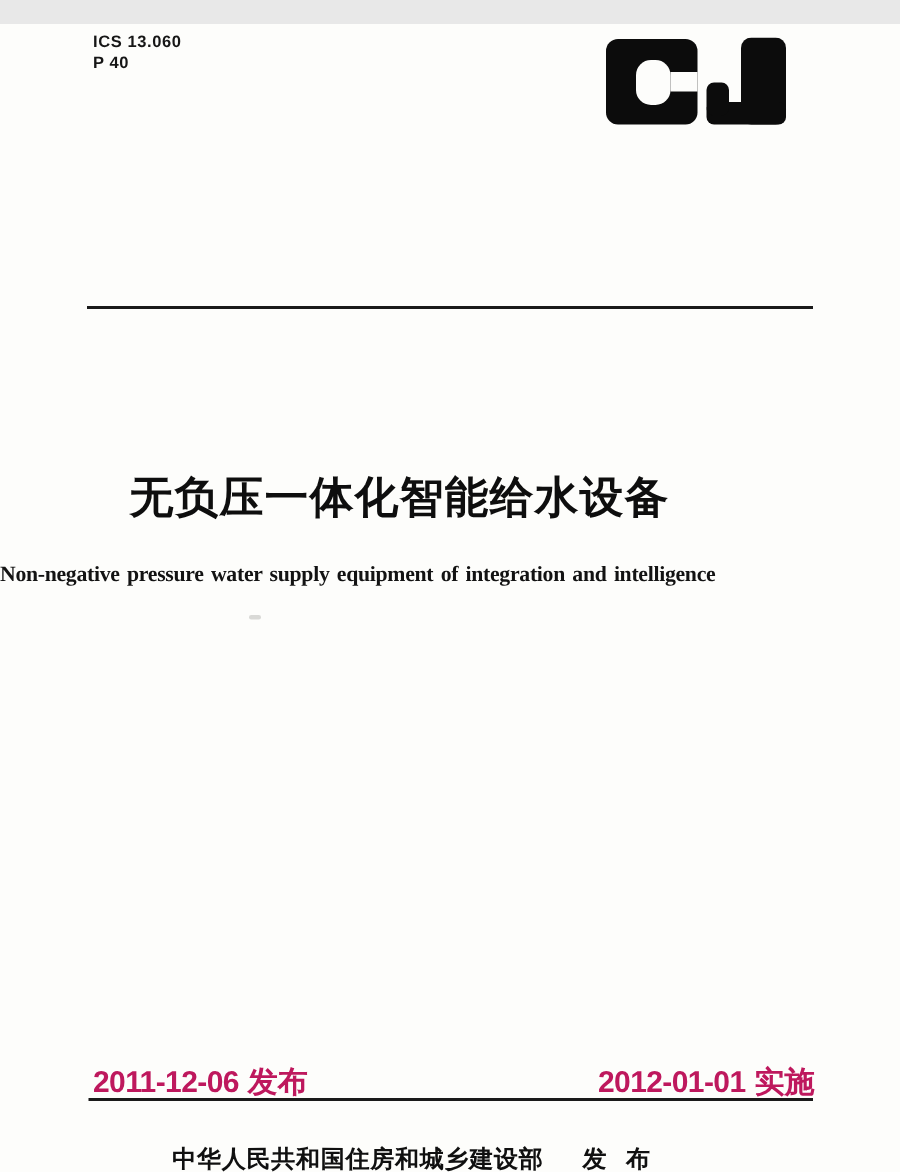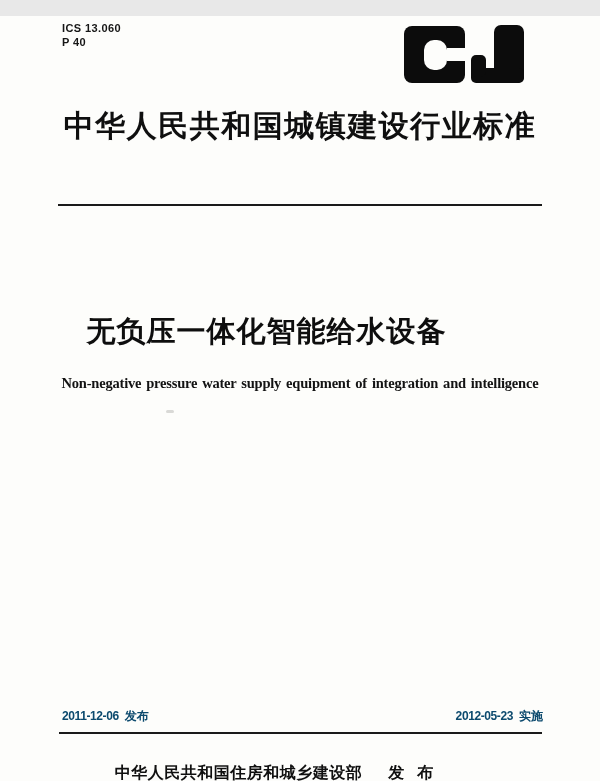--- a/index.html
+++ b/index.html
@@ -39,30 +39,29 @@
   .rule-bottom{left:59px;top:716px;width:483px;height:2px;}
   
   .doc-title-zh{
     position:absolute;left:0;top:296px;width:533px;
     text-align:center;
     font-size:29px;font-weight:bold;letter-spacing:1px;
     color:#0e0e0e;white-space:nowrap;
   }
   .doc-title-en{
     position:absolute;left:0;top:359px;width:600px;
-    text-align:center;
     font-family:"Liberation Serif","DejaVu Serif",serif;
     font-size:14.5px;font-weight:bold;letter-spacing:-0.2px;word-spacing:1.5px;
     color:#131313;white-space:nowrap;
   }
   
   .date-row{
     position:absolute;left:62px;right:57px;top:692px;
     display:flex;justify-content:space-between;align-items:baseline;
-    font-size:12px;font-weight:bold;color:#0c4a6e;
+    font-size:20px;font-weight:bold;color:#be185d;
   }
   .date-item{display:flex;align-items:baseline;gap:6px;white-space:nowrap;}
   .date-item .num{letter-spacing:-0.4px;}
   
   .publisher-row{
     position:absolute;left:0;top:747px;width:548px;
     display:flex;justify-content:center;align-items:baseline;
     font-size:16px;font-weight:bold;color:#101010;white-space:nowrap;
   }
   .publisher-name{letter-spacing:0.5px;}
@@ -87,38 +86,37 @@
 
     <rect x="0" y="1" width="61" height="57" rx="8" fill="#0c0c0c"></rect>
     <rect x="20" y="15" width="23" height="30" rx="10" fill="#fdfdfb"></rect>
     <rect x="43" y="23" width="18" height="13" fill="#fdfdfb"></rect>
 
     <rect x="90" y="0" width="30" height="58" rx="7" fill="#0c0c0c"></rect>
     <rect x="67" y="43" width="53" height="15" rx="5" fill="#0c0c0c"></rect>
     <rect x="67" y="30" width="15" height="22" rx="5" fill="#0c0c0c"></rect>
   </svg>
 
-  <div class="std-class-title">中华人民共和国城镇建设行业标准</div>
 
 
   <div class="rule rule-top"></div>
 
   <div class="doc-title-zh">无负压一体化智能给水设备</div>
 
   <div class="doc-title-en">Non-negative pressure water supply equipment of integration and intelligence</div>
 
   <div class="scan-speckle"></div>
 
   <div class="date-row">
     <div class="date-item">
       <span class="num">2011-12-06</span>
       <span>发布</span>
     </div>
     <div class="date-item">
-      <span class="num">2012-05-23</span>
+      <span class="num">2012-01-01</span>
       <span>实施</span>
     </div>
   </div>
 
   <div class="rule rule-bottom"></div>
 
   <div class="publisher-row">
     <span class="publisher-name">中华人民共和国住房和城乡建设部</span>
     <span class="publisher-action">发布</span>
   </div>

